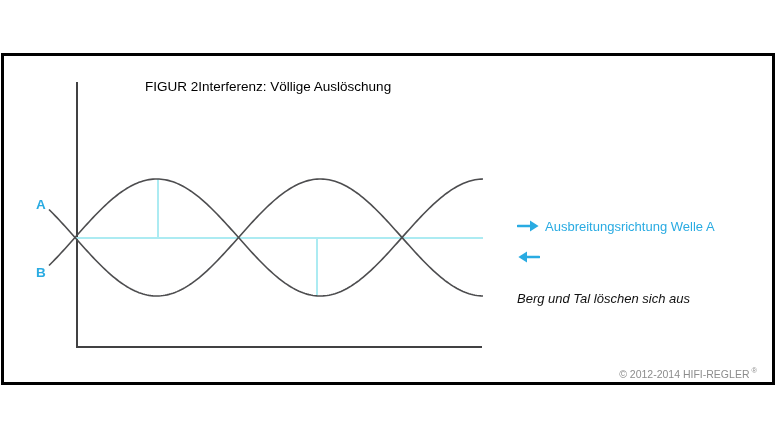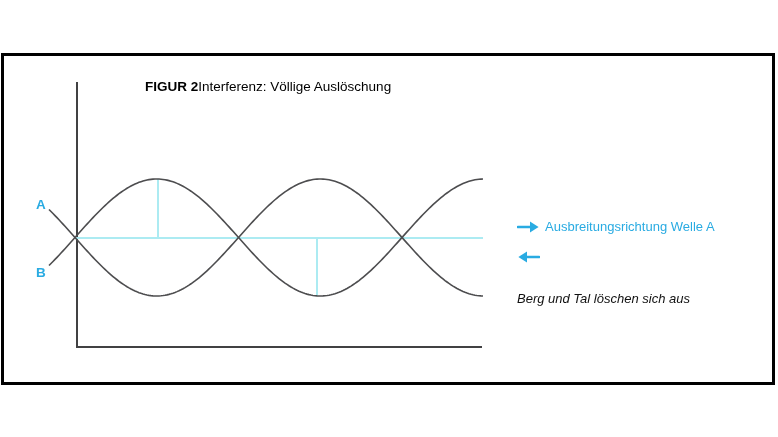--- a/index.html
+++ b/index.html
@@ -7,40 +7,40 @@
     position:relative;width:778px;height:437px;background:#fff;overflow:hidden;
     font-family:"Liberation Sans", sans-serif;
   }
   .figure-box{
     position:absolute;left:1px;top:53px;width:774px;height:332px;
     box-sizing:border-box;border:3px solid #000;background:#fff;
   }
   .figure-title{
     position:absolute;left:97px;top:79px;font-size:13.5px;color:#000;white-space:nowrap;
   }
-  .figure-title .t-bold{font-weight:bold;padding-left:48px;}
+  .figure-title .t-bold{font-weight:normal;padding-left:48px;}
   .figure-title .t-rest{margin-left:0;}
   .y-axis{
     position:absolute;left:76px;top:82px;width:1.5px;height:265px;background:#414143;
   }
   .x-axis{
     position:absolute;left:76px;top:346px;width:406px;height:1.5px;background:#414143;
   }
   .waves-svg{position:absolute;left:40px;top:170px;width:450px;height:135px;}
   .guide{position:absolute;background:var(--guide-cyan,#ACEBF2);}
   .guide.centerline{left:75px;top:237px;width:408px;height:2px;}
   .guide.peak{left:157px;top:179px;width:2px;height:59px;}
   .guide.trough{left:316px;top:238px;width:2px;height:58px;}
   .wave-label{
     position:absolute;font-size:13.5px;font-weight:bold;color:var(--accent,#29ABE2);
   }
   .wave-label.a{left:36px;top:197px;}
   .wave-label.b{left:36px;top:265px;}
   .dir-row{
-    position:absolute;left:517px;display:flex;align-items:flex-end;gap:5px;
+    position:absolute;left:517px;display:flex;align-items:flex-start;gap:5px;
     color:var(--accent,#29ABE2);font-size:13px;white-space:nowrap;
   }
   .dir-row.a{top:219px;}
   .dir-row.b{top:250px;}
   .dir-row svg{display:block;}
   .note{
     position:absolute;left:517px;top:291px;font-size:13px;color:#111;white-space:nowrap;font-style:italic;
   }
   .copyright{
     position:absolute;right:21px;top:366px;font-size:10.5px;color:var(--gray,#8C8C8C);
@@ -88,14 +88,17 @@
     <span>
       <svg width="23" height="14" viewBox="0 0 23 14">
         <line x1="22" y1="7" x2="9" y2="7" stroke="#29ABE2" stroke-width="2.6" stroke-linecap="round"></line>
         <path d="M10,1.4 L1.4,7 L10,12.6 Z" fill="#29ABE2"></path>
       </svg>
     </span>
   </div>
 
   <div class="note">Berg und Tal löschen sich aus</div>
 
+  <div class="copyright">
+    <span>© 2012-2014 HIFI-REGLER</span><sup>®</sup>
+  </div>
 
 </div>
 
 </body></html>

